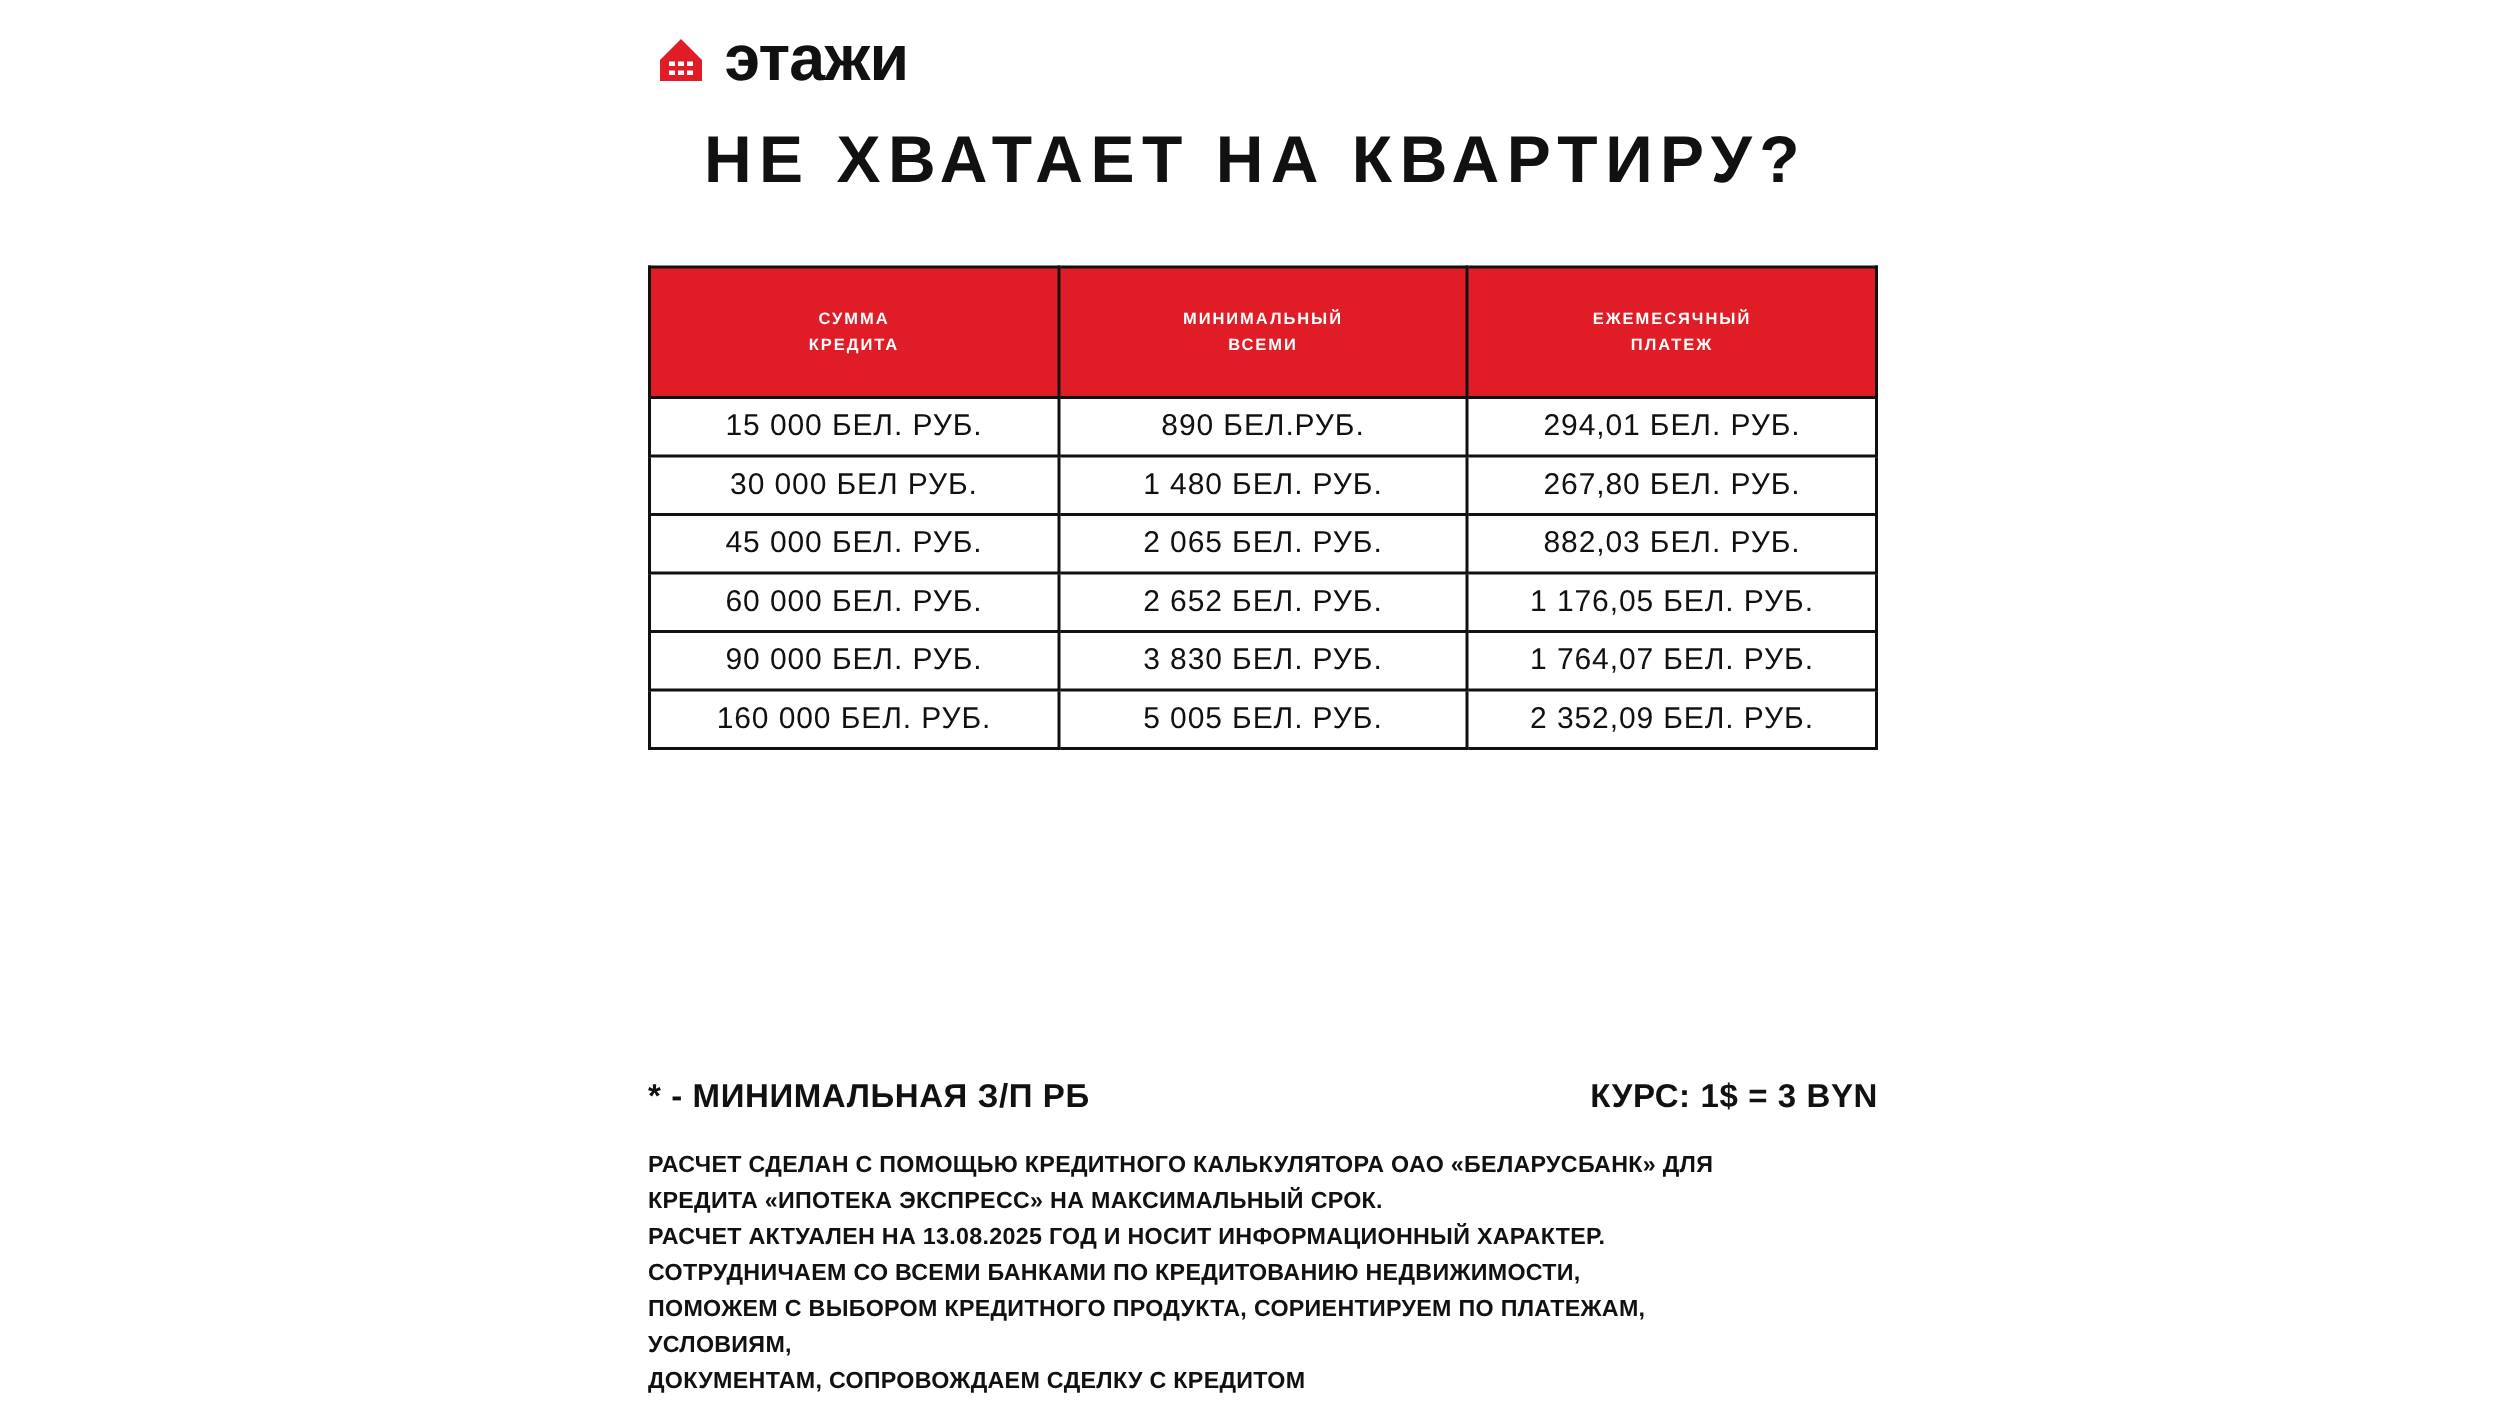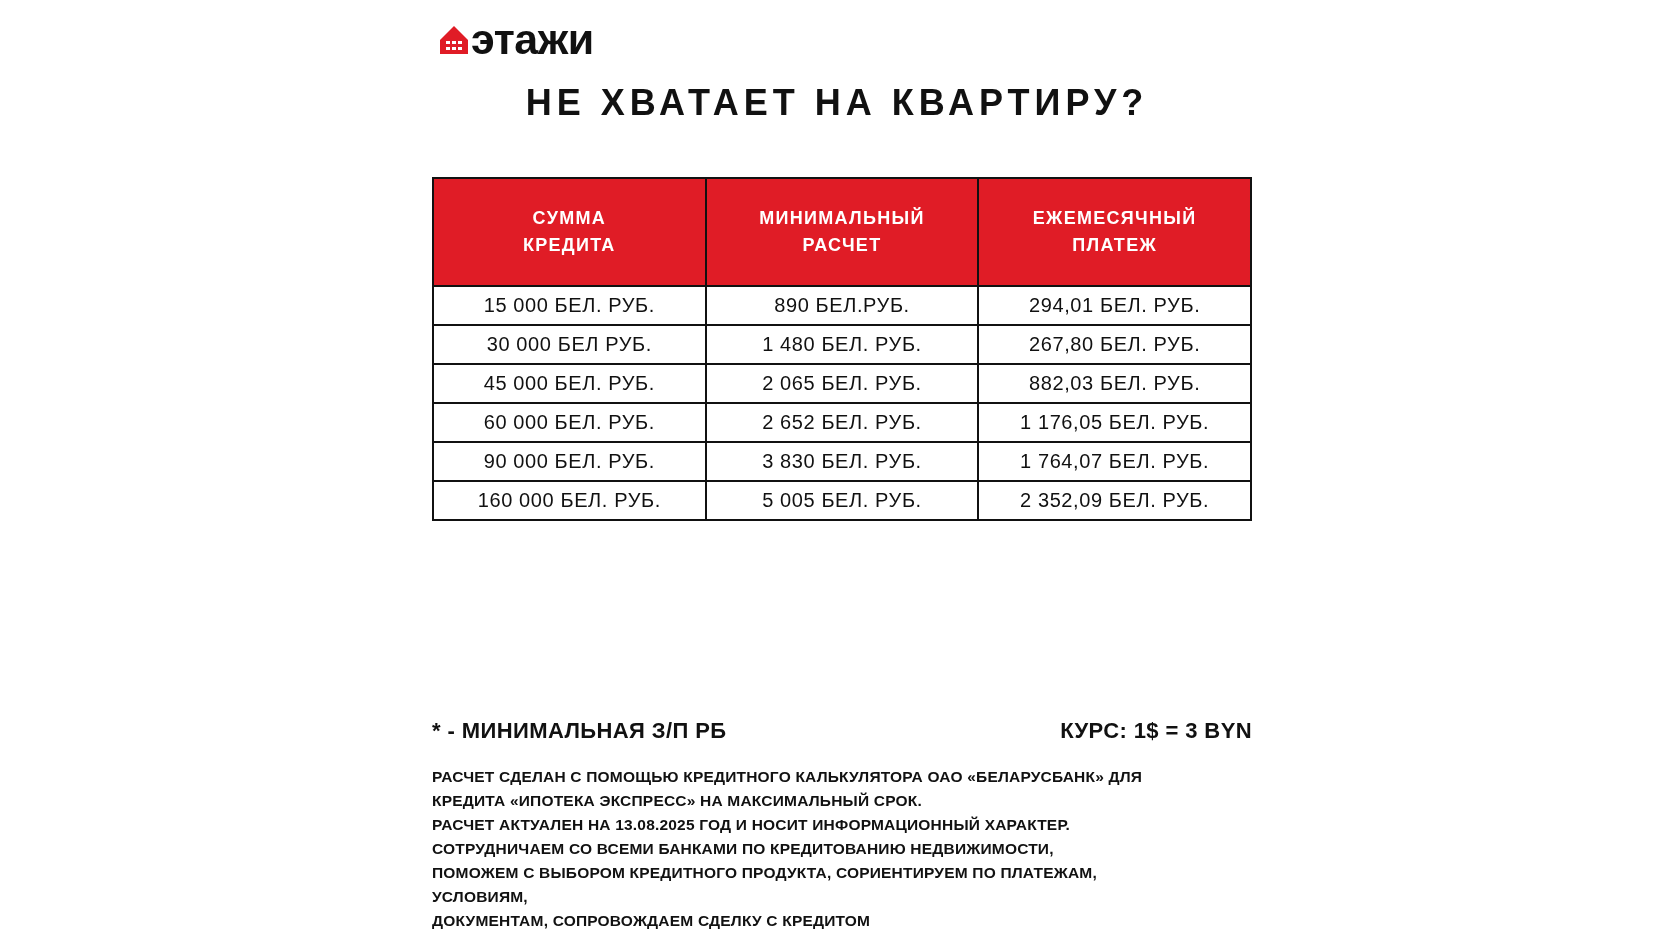--- a/index.html
+++ b/index.html
@@ -23,20 +23,21 @@
     background: #ffffff;
   }
 
   
   .logo-row {
     position: absolute;
     left: 437px;
     top: 18px;
     display: flex;
     align-items: center;
+    gap: 12px;
   }
   .logo-mark {
     width: 34px;
     height: 34px;
     display: block;
   }
   .logo-text {
     font-family: "Liberation Sans", sans-serif;
     font-size: 43px;
     font-weight: bold;
@@ -45,42 +46,42 @@
     line-height: 1;
   }
 
   
   .headline {
     position: absolute;
     left: 0;
     top: 82px;
     width: 1674px;
     text-align: center;
-    font-size: 36px;
+    font-size: 44px;
     font-weight: bold;
     letter-spacing: 5px;
     color: #111111;
   }
 
   
   .table-wrap {
     position: absolute;
     left: 432px;
     top: 177px;
     width: 820px;
   }
   table.rates {
     border-collapse: collapse;
     width: 820px;
     table-layout: fixed;
   }
   table.rates th {
     background: #e01c26;
     color: #ffffff;
-    font-size: 18px;
+    font-size: 11px;
     font-weight: bold;
     letter-spacing: 1.3px;
     line-height: 1.5;
     padding: 26px 6px;
     border: 2px solid #111111;
     text-align: center;
     vertical-align: middle;
   }
   table.rates td {
     background: #ffffff;
@@ -151,21 +152,21 @@
   <div class="table-wrap">
     <table class="rates">
       <thead>
         <tr>
           <th>
             <span>СУММА</span><br>
             <span>КРЕДИТА</span>
           </th>
           <th>
             <span>МИНИМАЛЬНЫЙ</span><br>
-            <span>РАСЧЕТ</span>
+            <span>ВСЕМИ</span>
           </th>
           <th>
             <span>ЕЖЕМЕСЯЧНЫЙ</span><br>
             <span>ПЛАТЕЖ</span>
           </th>
         </tr>
       </thead>
       <tbody>
         <tr>
           <td>15 000 БЕЛ. РУБ.</td>

